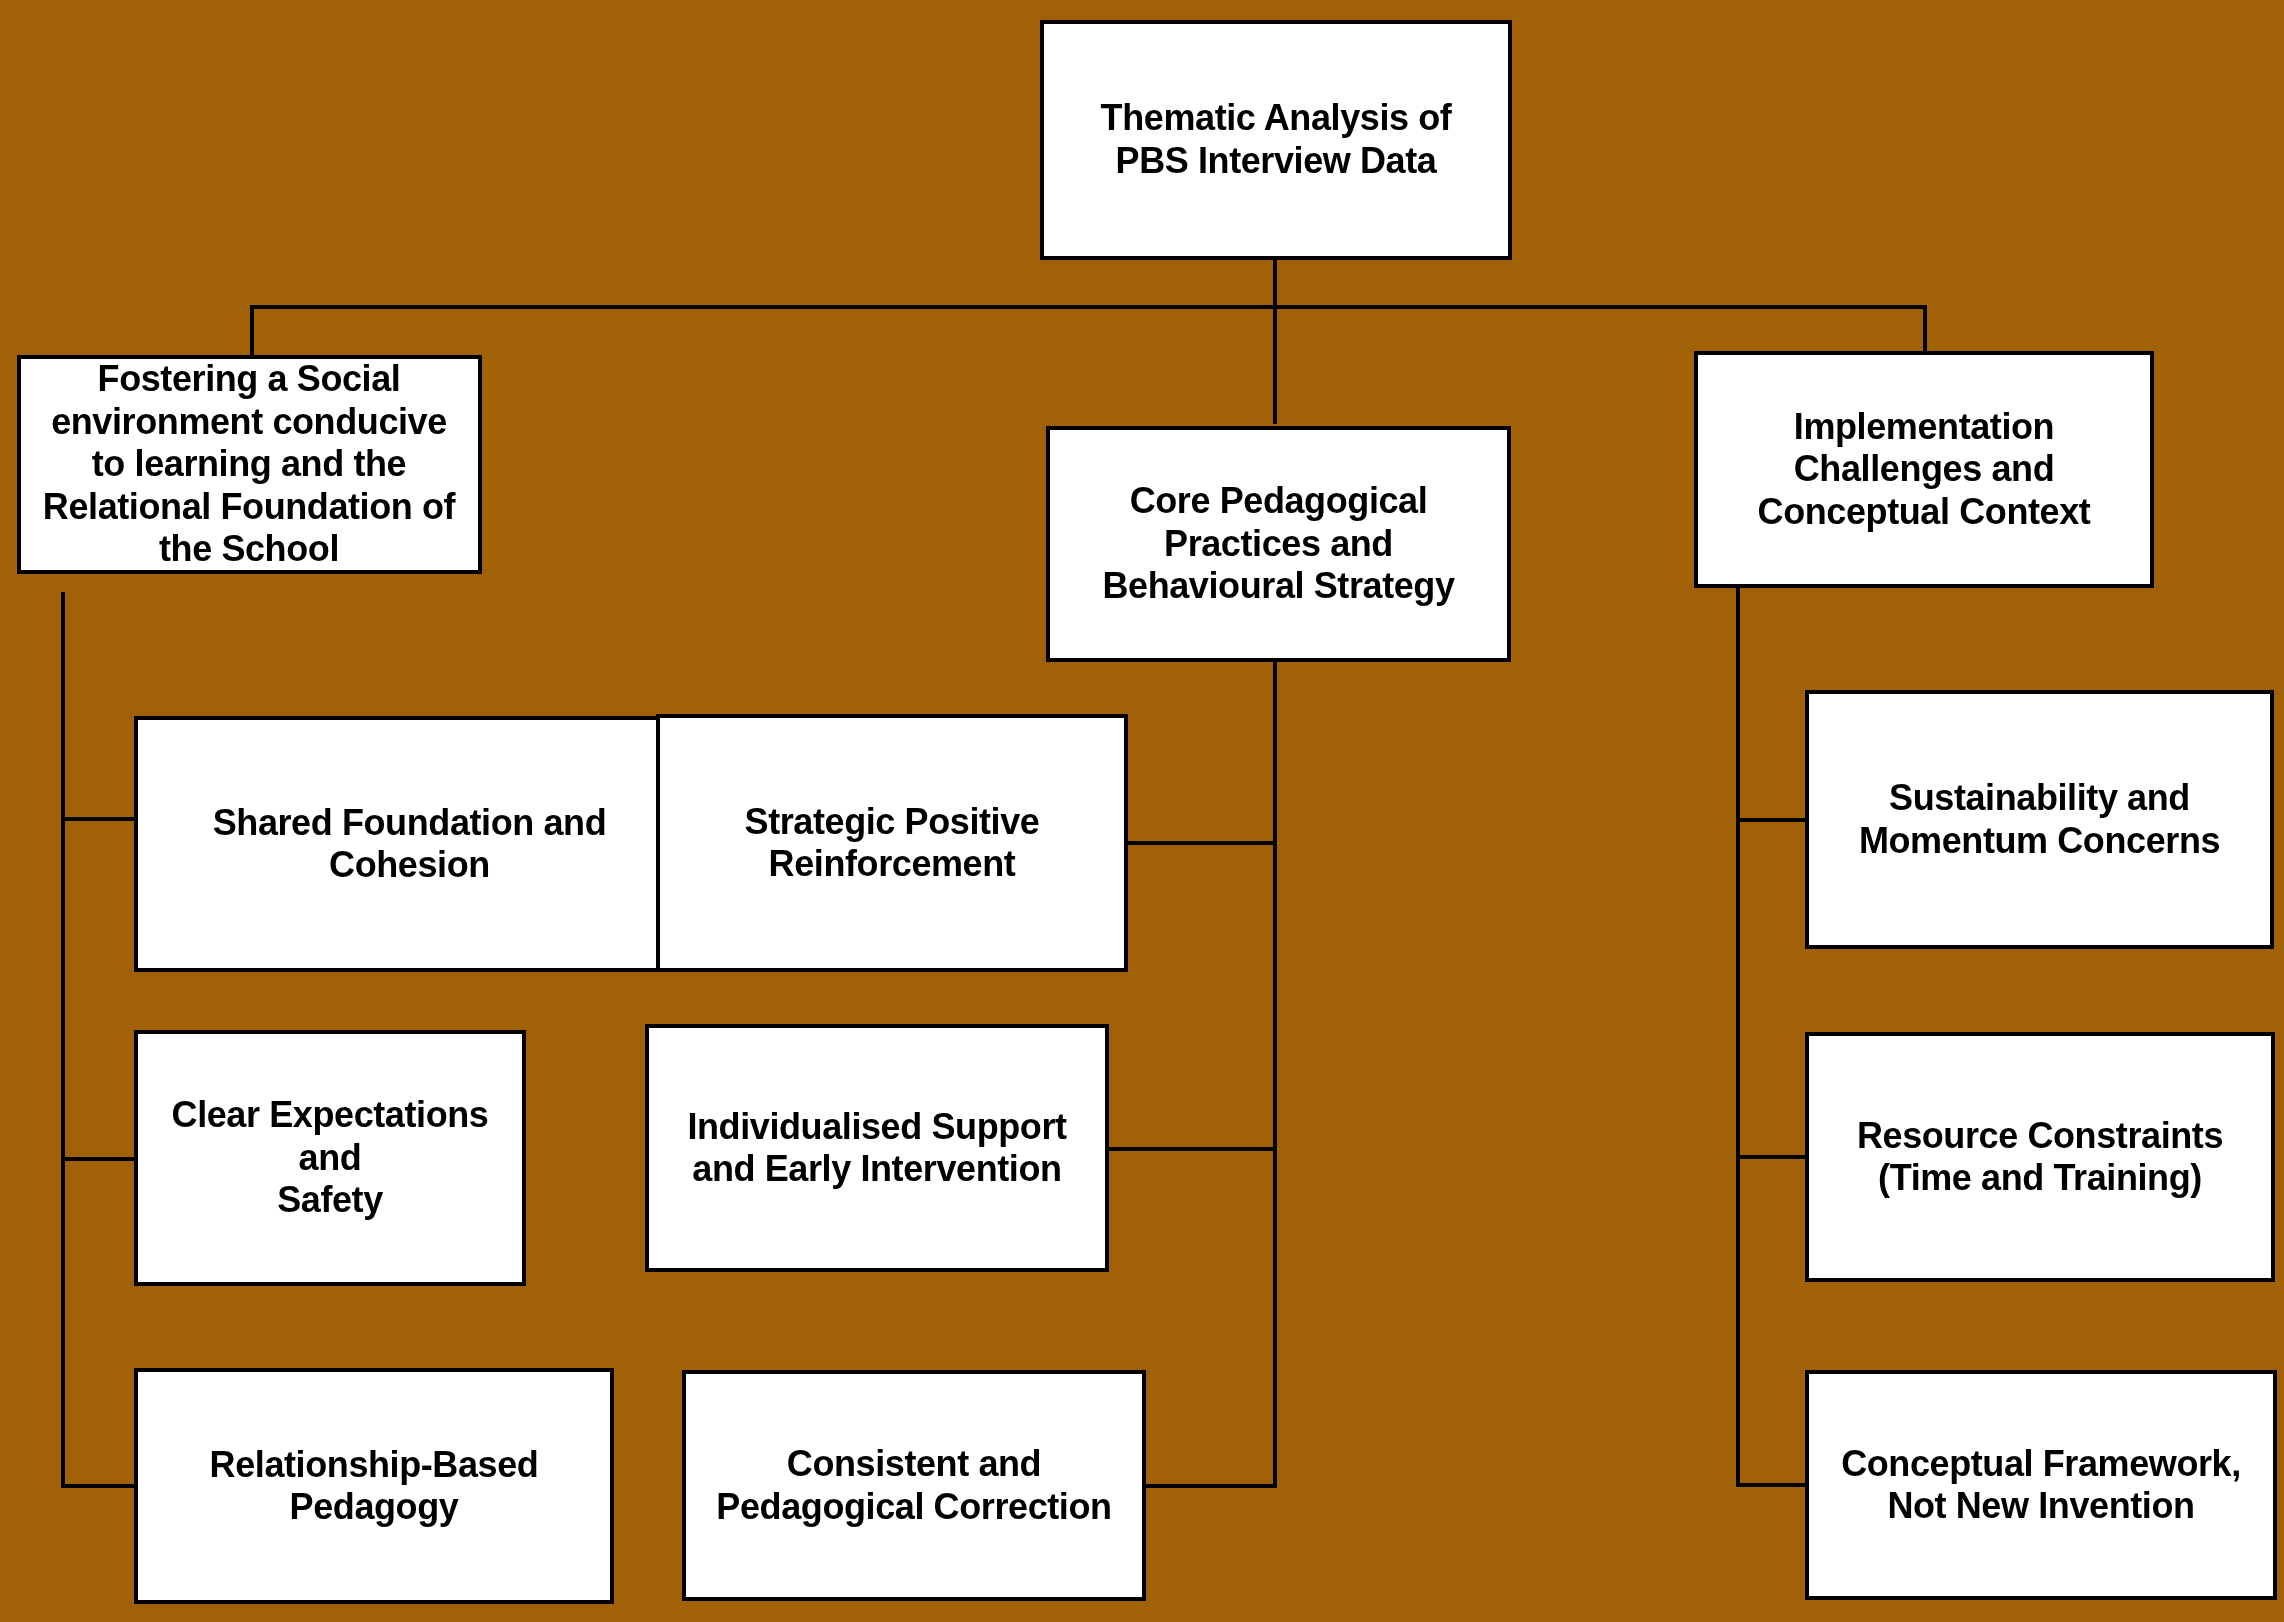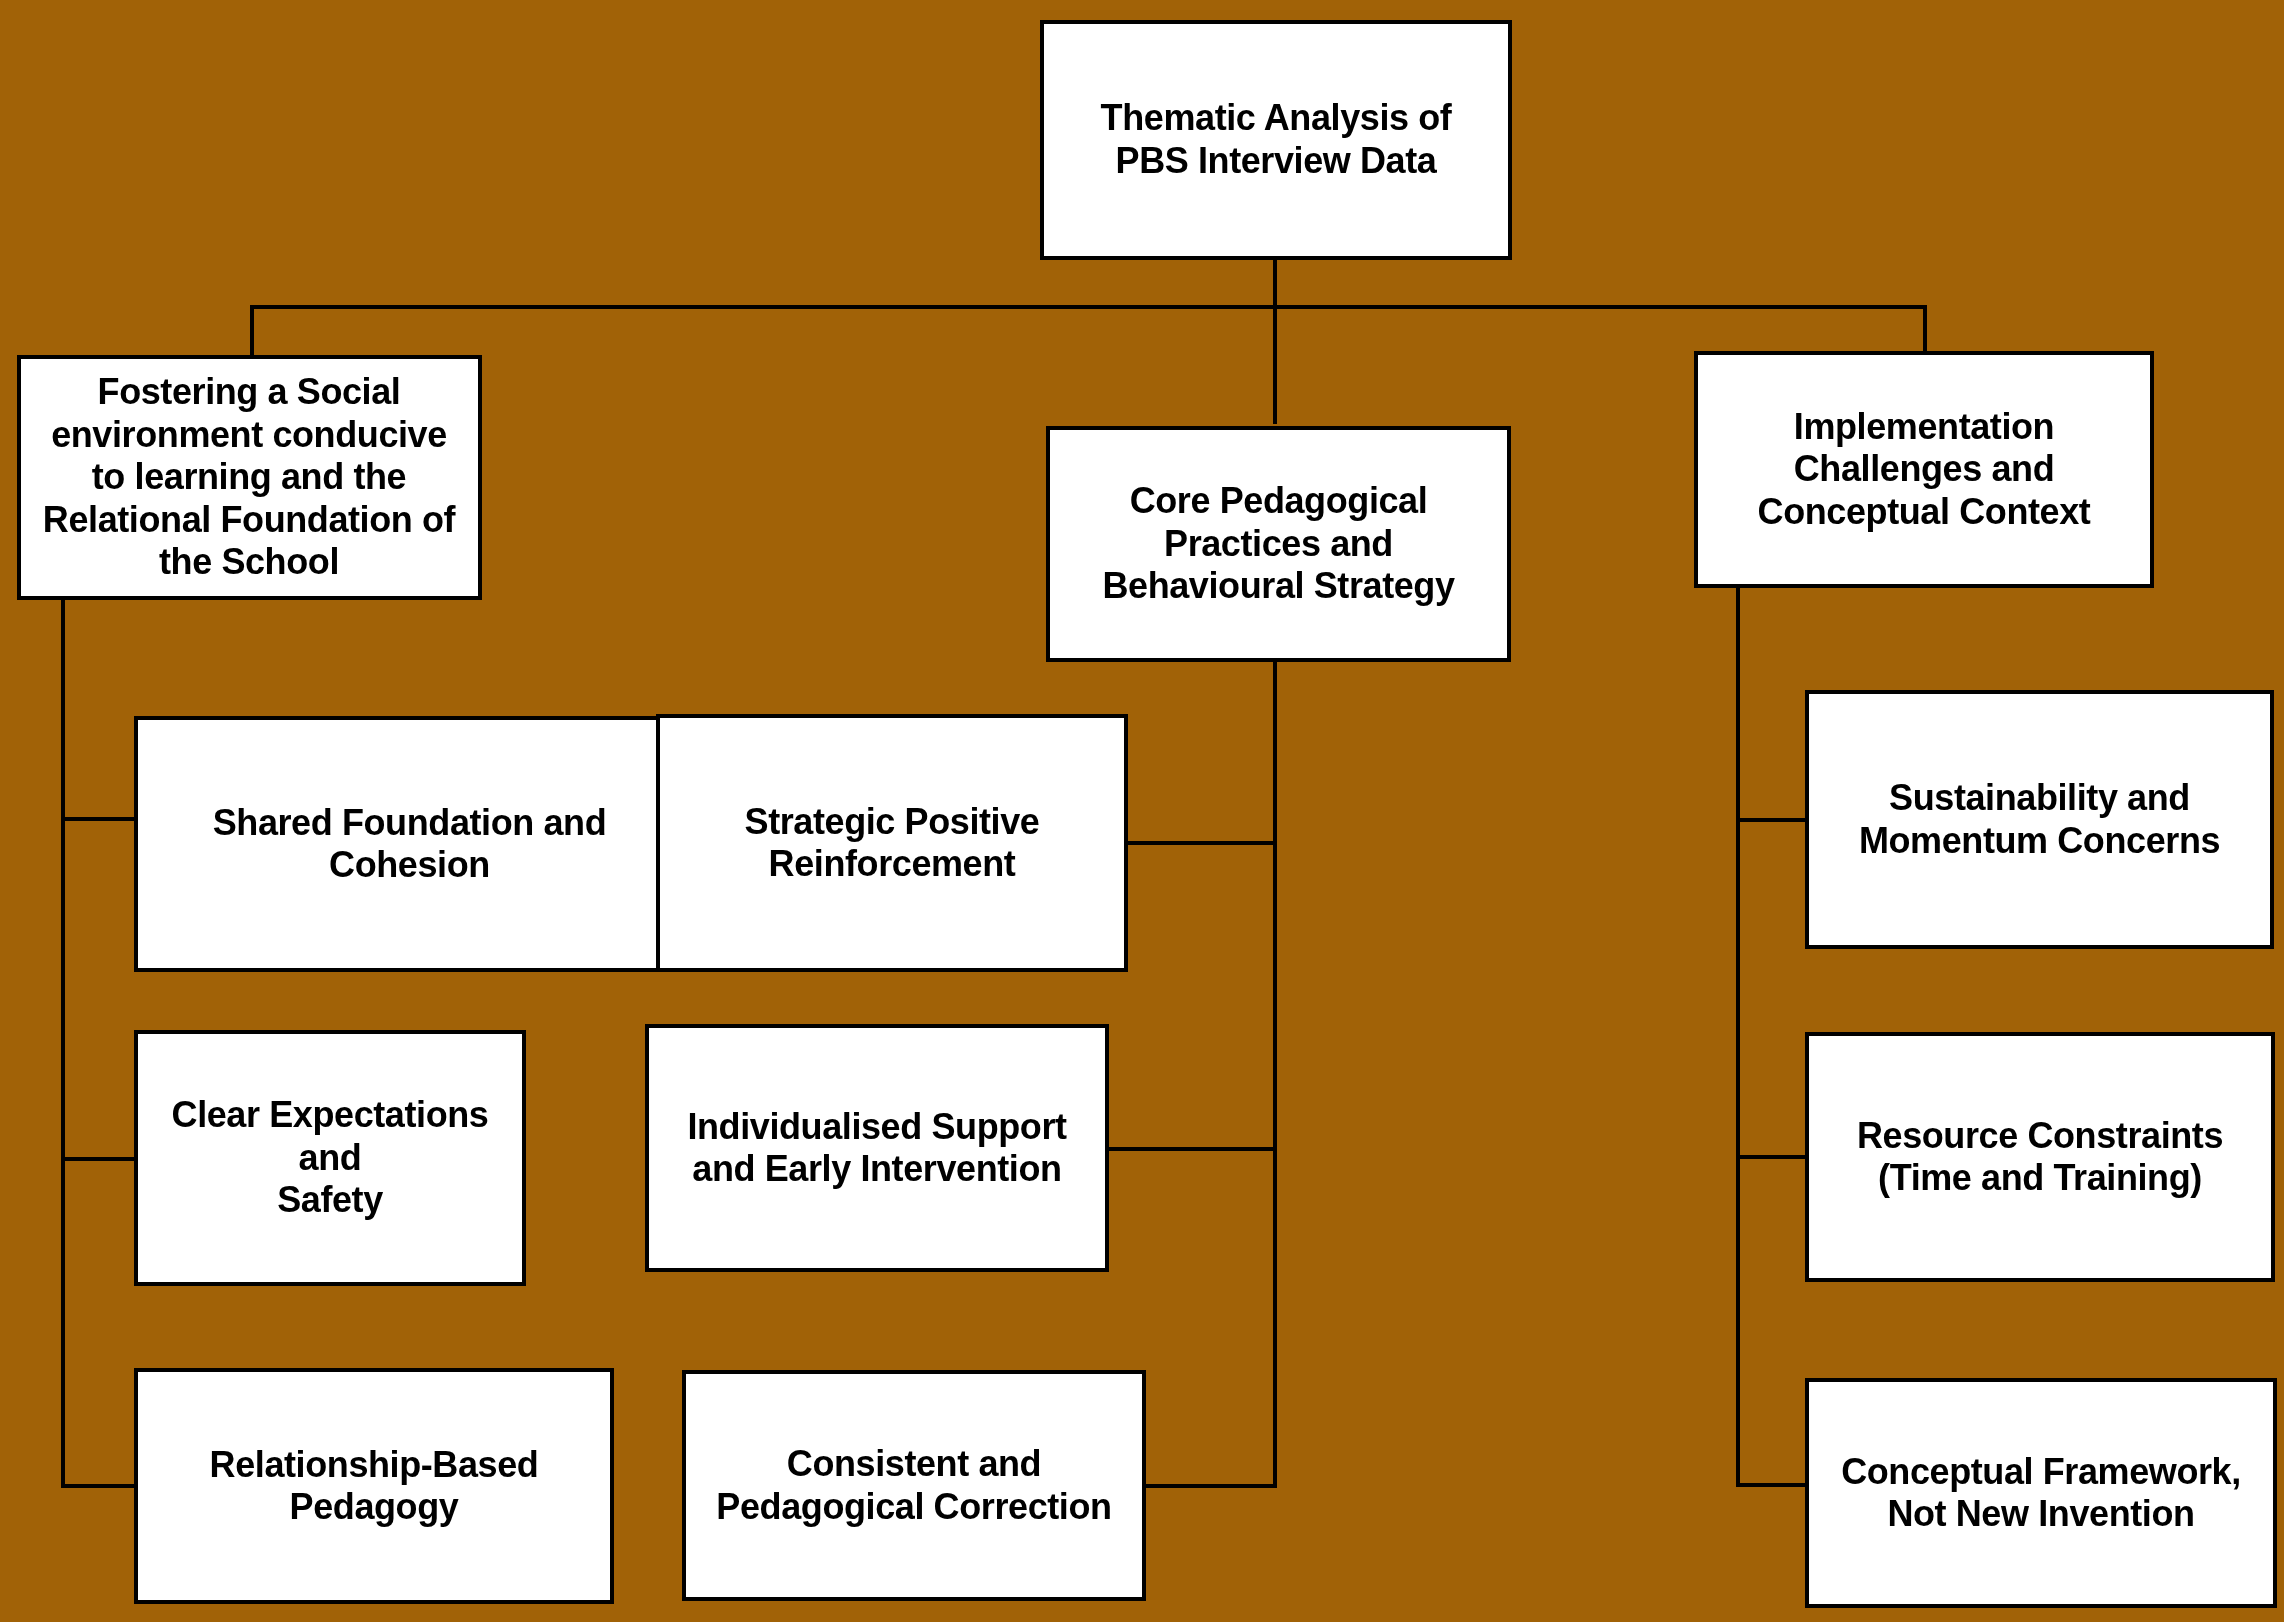--- a/index.html
+++ b/index.html
@@ -62,21 +62,21 @@
   <div class="line" style="left:1736px; top:588px; width:3.9px; height:899px;"></div>
   <div class="line" style="left:1736px; top:818px; width:73px; height:3.9px;"></div>
   <div class="line" style="left:1736px; top:1155px; width:73px; height:3.9px;"></div>
   <div class="line" style="left:1736px; top:1483px; width:73px; height:3.9px;"></div>
 
   <div class="node" style="left:1040px; top:19.7px; width:472px; height:240px;">
     <div class="label">Thematic Analysis of
 PBS Interview Data</div>
   </div>
 
-  <div class="node" style="left:16.5px; top:355px; width:465px; height:245px;">
+  <div class="node" style="left:16.5px; top:355px; width:465px; height:219px;">
     <div class="label">Fostering a Social
 environment conducive
 to learning and the
 Relational Foundation of
 the School</div>
   </div>
 
   <div class="node" style="left:1046px; top:426px; width:465px; height:236px;">
     <div class="label">Core Pedagogical
 Practices and
@@ -122,19 +122,19 @@
   <div class="node" style="left:1805px; top:1032px; width:470px; height:250px;">
     <div class="label">Resource Constraints
 (Time and Training)</div>
   </div>
 
   <div class="node" style="left:1805px; top:690px; width:469px; height:259px;">
     <div class="label">Sustainability and
 Momentum Concerns</div>
   </div>
 
-  <div class="node" style="left:1805px; top:1370px; width:472px; height:230px;margin-top:8px;">
+  <div class="node" style="left:1805px; top:1370px; width:472px; height:230px;">
     <div class="label">Conceptual Framework,
 Not New Invention</div>
   </div>
 
 </div>
 
 
 </body></html>

